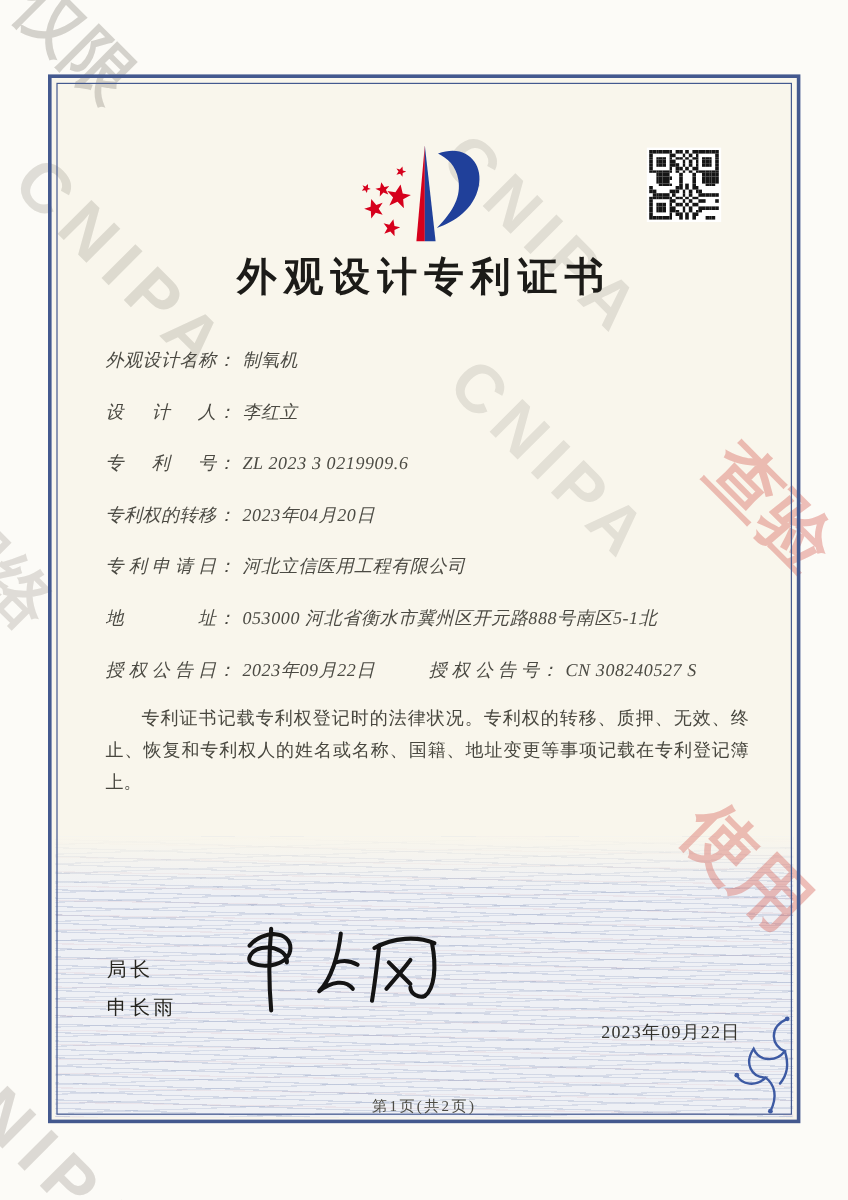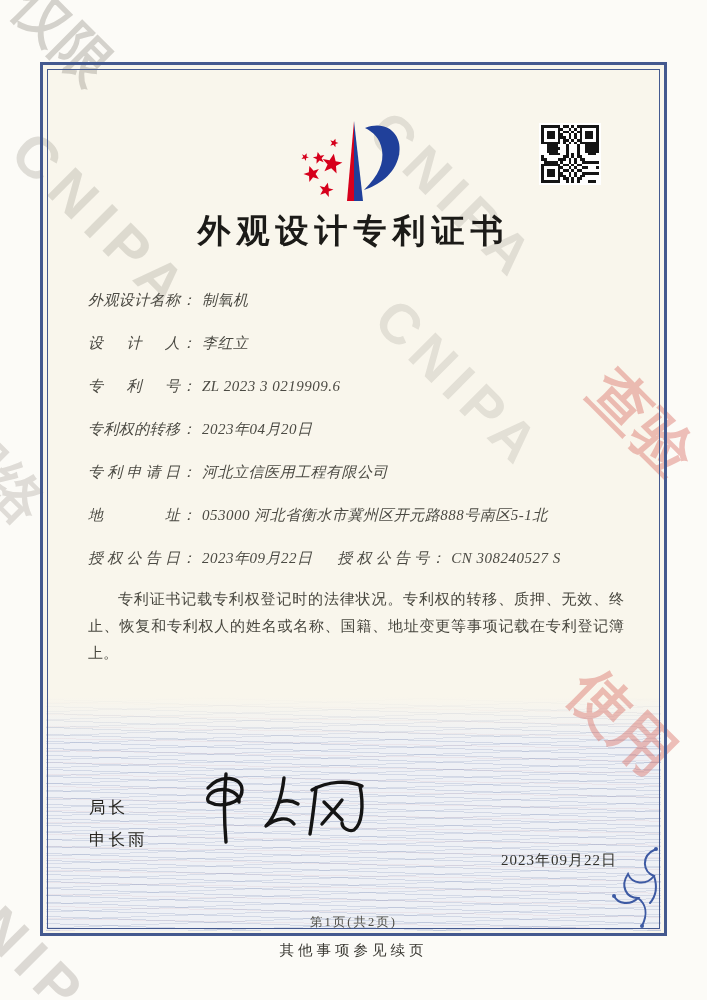--- a/index.html
+++ b/index.html
@@ -45,21 +45,21 @@
   .qr-wrap{position:absolute;left:539px;top:123px;width:62px;height:62px;background:#fff;padding:2px;box-sizing:border-box;}
   .qr{display:grid;width:100%;height:100%;grid-template-columns:repeat(21,1fr);grid-template-rows:repeat(21,1fr);}
   .qr i{display:block;background:#151515;}
   .title{position:absolute;left:0;top:209px;width:100%;text-align:center;
     font-size:33px;font-weight:bold;letter-spacing:6px;color:#1c1b18;}
   .fields{position:absolute;left:88px;top:291px;width:536px;font-size:15px;color:#4b4a43;}
   .f-row{height:22px;margin-bottom:21px;white-space:nowrap;font-style:italic;}
   .f-label{display:inline-block;width:92px;text-align:justify;text-align-last:justify;vertical-align:top;}
   .f-colon{margin:0 6px 0 1px;}
   .f-val{letter-spacing:.5px;}
-  .f-pair2{margin-left:21px;}
+  .f-pair2{margin-left:41px;}
   .paras{position:absolute;left:88px;top:586px;width:536px;font-size:15px;line-height:27px;
     color:#48473f;text-align:justify;}
   .paras p{margin:0;text-indent:2em;}
   .signer-title{position:absolute;left:89px;top:797px;font-size:16.5px;letter-spacing:3px;color:#26251f;}
   .signer-name{position:absolute;left:89px;top:829px;font-size:16.5px;letter-spacing:3px;color:#26251f;}
   .sig{position:absolute;left:196px;top:768px;width:180px;height:80px;}
   .issue-date{position:absolute;left:468px;top:851px;width:182px;text-align:center;font-size:15px;
     letter-spacing:1px;color:#33322c;}
   .page-ind{position:absolute;left:0;top:914px;width:100%;text-align:center;font-size:12.5px;
     letter-spacing:2px;color:#4d4c45;}
@@ -597,21 +597,20 @@
       <path d="M84,34 C90,32 97,33 102,36"></path>
       <path d="M116,22 C132,13 152,12 166,18"></path>
       <path d="M120,20 C118,38 116,54 114,66"></path>
       <path d="M164,18 C168,38 166,56 158,62 C153,64 146,60 146,55"></path>
       <path d="M128,34 C134,40 140,46 146,52"></path>
       <path d="M146,32 C140,40 133,48 126,56"></path>
     </svg>
 
     <div class="issue-date">2023年09月22日</div>
     <div class="page-ind">第1页(共2页)</div>
-    <div class="cont-note">其他事项参见续页</div>
 
     <svg class="ornament" viewBox="0 0 52 84" fill="none" stroke="#3d5aa3" stroke-width="2" stroke-linecap="round">
       <path d="M46,3 C30,10 33,26 44,30 C36,40 22,38 18,28 C10,40 16,52 28,52 C20,60 8,58 4,50"></path>
       <path d="M28,52 C36,58 38,68 32,80"></path>
       <path d="M44,30 C48,42 46,50 40,57"></path>
       <circle cx="46" cy="3" r="2" fill="#3d5aa3" stroke="none"></circle>
       <circle cx="4" cy="50" r="2" fill="#3d5aa3" stroke="none"></circle>
       <circle cx="32" cy="80" r="2" fill="#3d5aa3" stroke="none"></circle>
     </svg>
 

